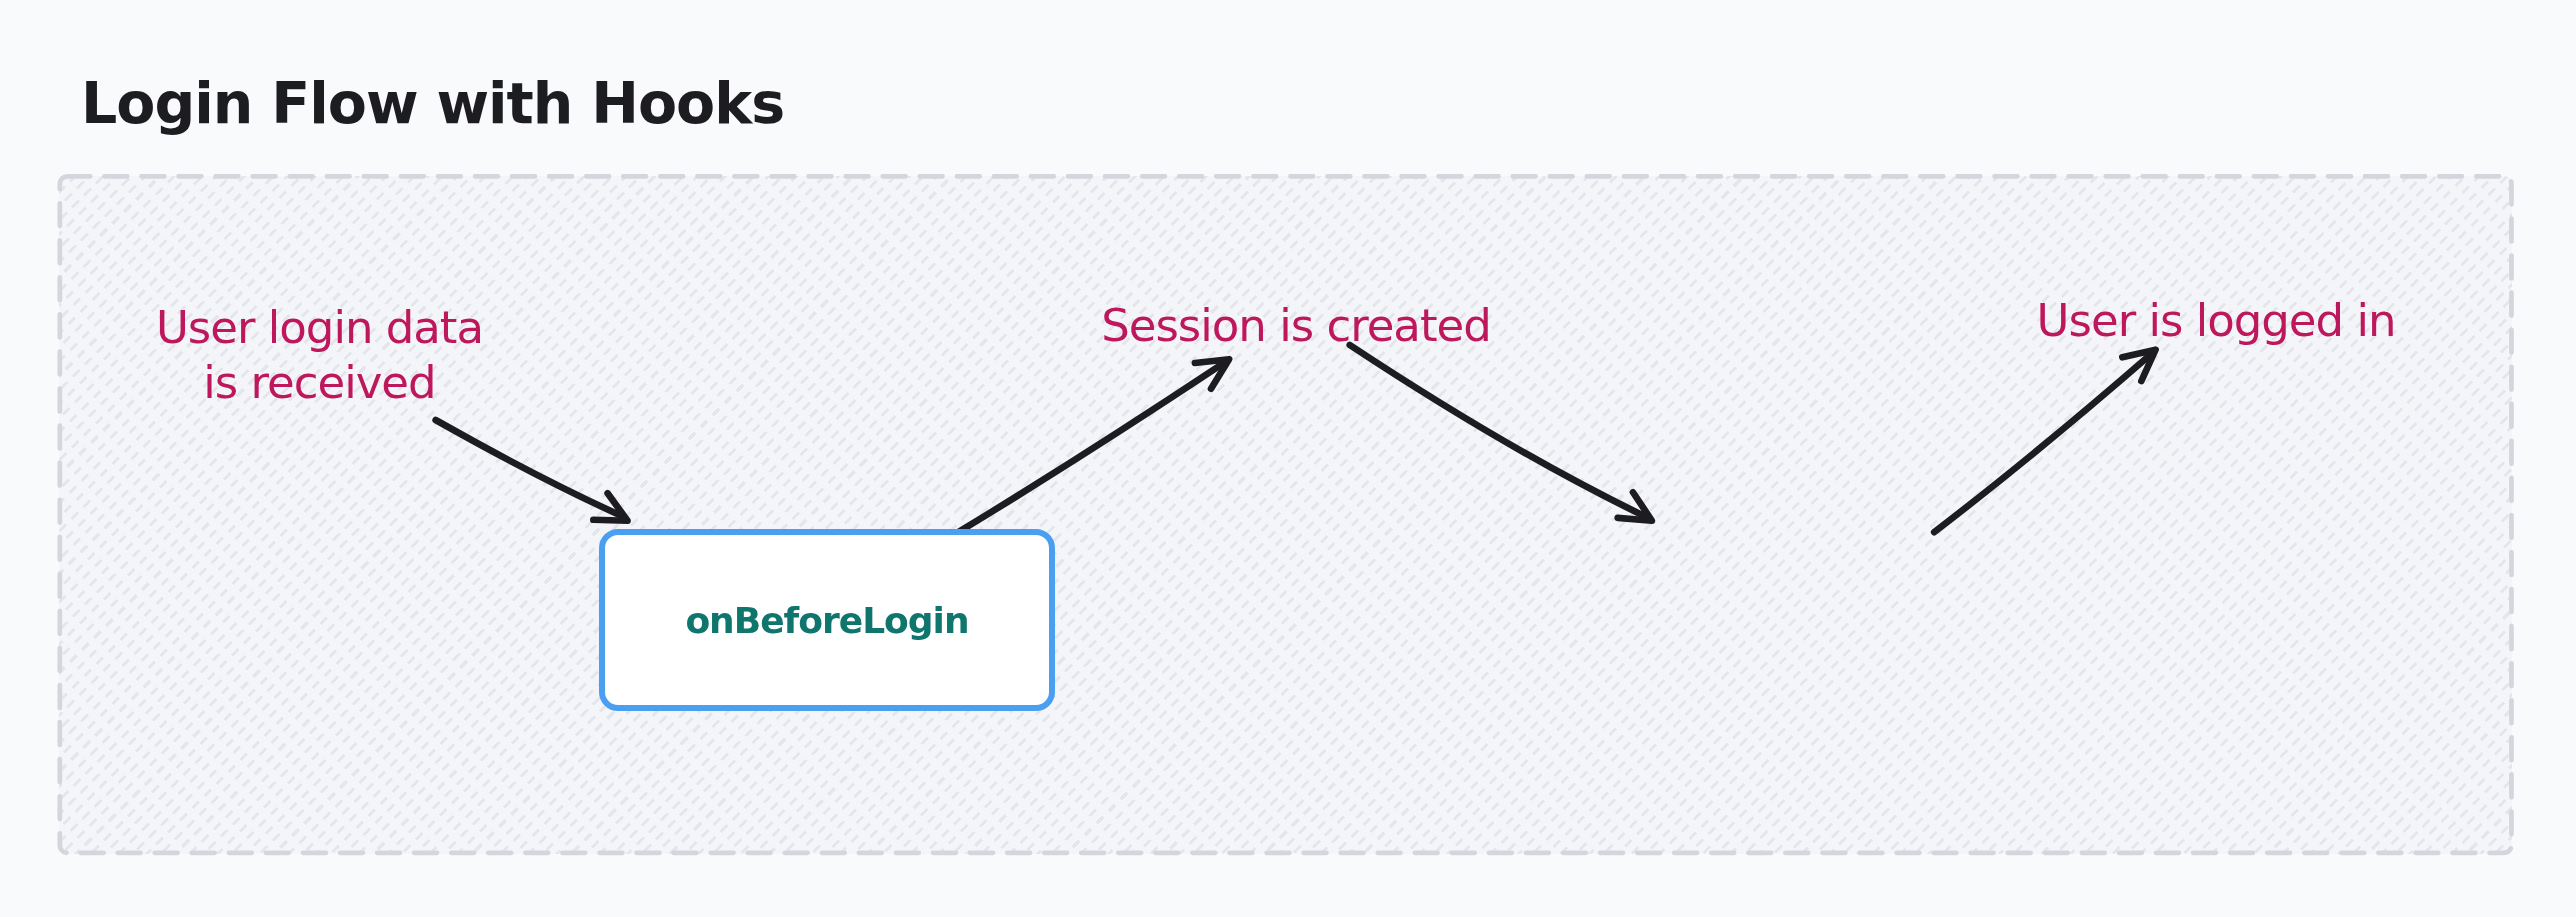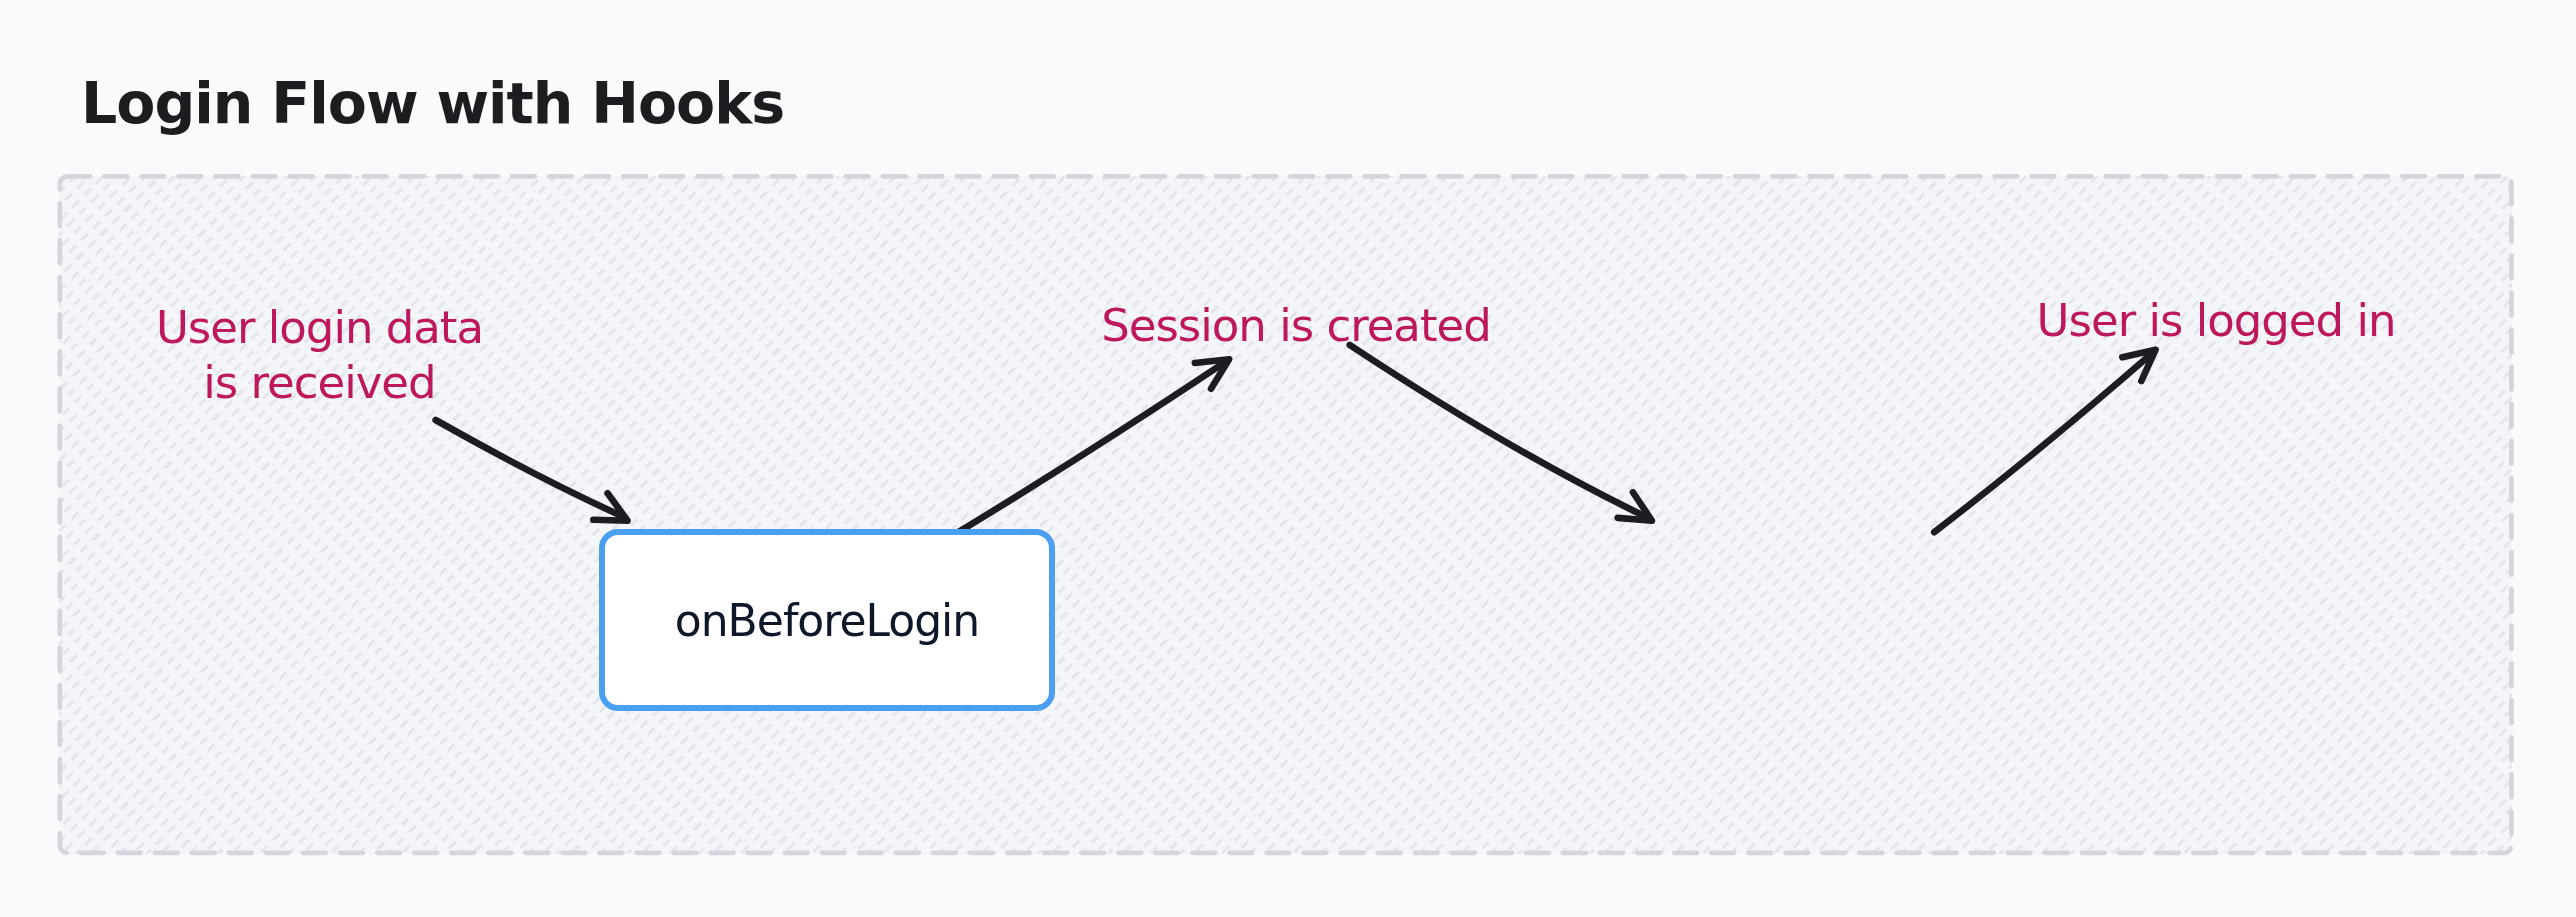--- a/index.html
+++ b/index.html
@@ -44,24 +44,24 @@
     background:#ffffff;
     border:6.7px solid #4a9ff0;
     border-radius:19px;
     display:flex;
     align-items:center;
     justify-content:center;
   }
   .hook-box.before{left:599px;top:529px;width:456px;height:182px;}
   .hook-box.after{left:1599px;top:529px;width:455px;height:182px;}
   .hook-label{
-    font-size:44px;
-    font-weight:normal;
+    font-size:36px;
+    font-weight:bold;
     letter-spacing:-1px;
-    color:#0f172a;
+    color:#0f766e;
     white-space:nowrap;
   }
   .note{
     position:absolute;
     text-align:center;
     font-size:45px;
     font-weight:normal;
     letter-spacing:-1px;
     line-height:55px;
     color:#be185d;

